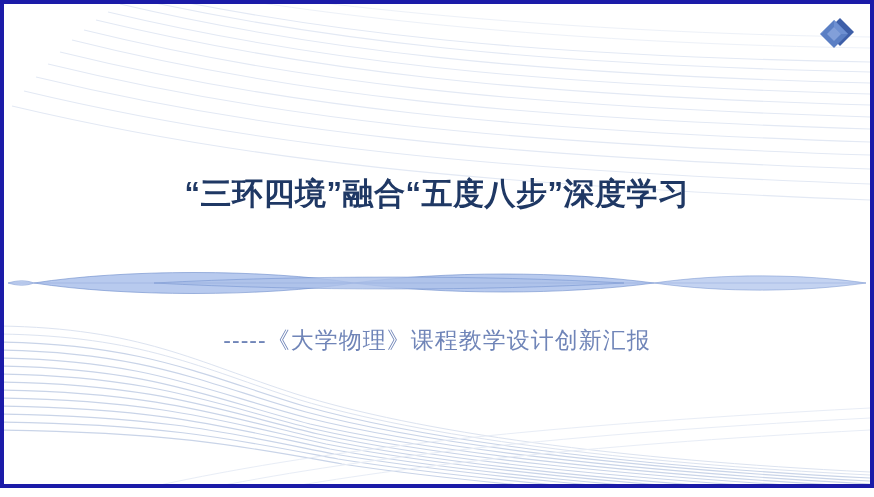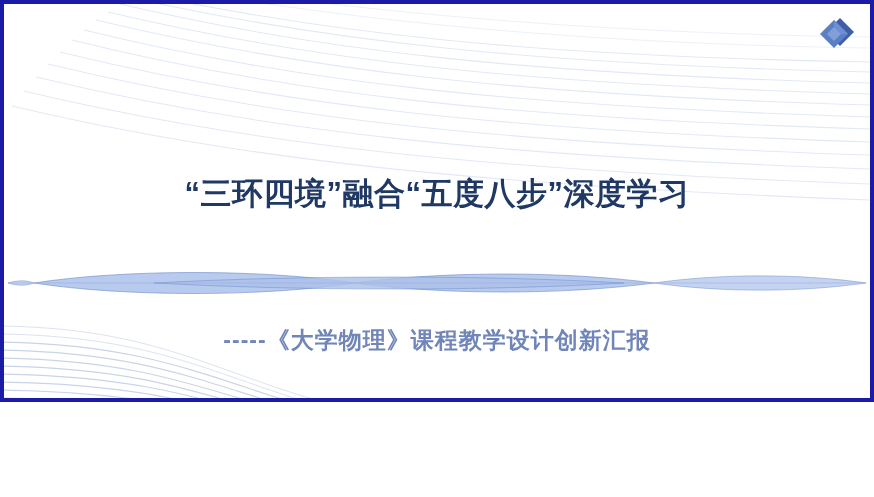--- a/index.html
+++ b/index.html
@@ -4,21 +4,21 @@
 <style>
   * { margin:0; padding:0; box-sizing:border-box; }
   html, body {
     width:874px; height:497px;
     background:#ffffff;
     font-family:"Liberation Sans", "DejaVu Sans", sans-serif;
     overflow:hidden;
   }
   #slide {
     position:relative;
-    width:874px; height:402px;
+    width:874px; height:488px;
     background:#ffffff;
     border:4px solid #1B1BA8;
     overflow:hidden;
   }
   .layer {
     position:absolute;
     top:0; left:0;
     width:866px; height:489px;
     pointer-events:none;
   }
@@ -48,21 +48,21 @@
   }
   #subtitle {
     position:absolute;
     left:0; right:0;
     top:320px;
     z-index:6;
     text-align:center;
     color:#7085B8;
     font-size:23px;
     line-height:32px;
-    font-weight:700;
+    font-weight:400;
     letter-spacing:1px;
     white-space:nowrap;
   }
 </style>
 </head>
 <body>
 
 <div id="slide">
 
   <svg class="layer" id="deco-top" viewBox="0 0 866 489" preserveAspectRatio="none">

